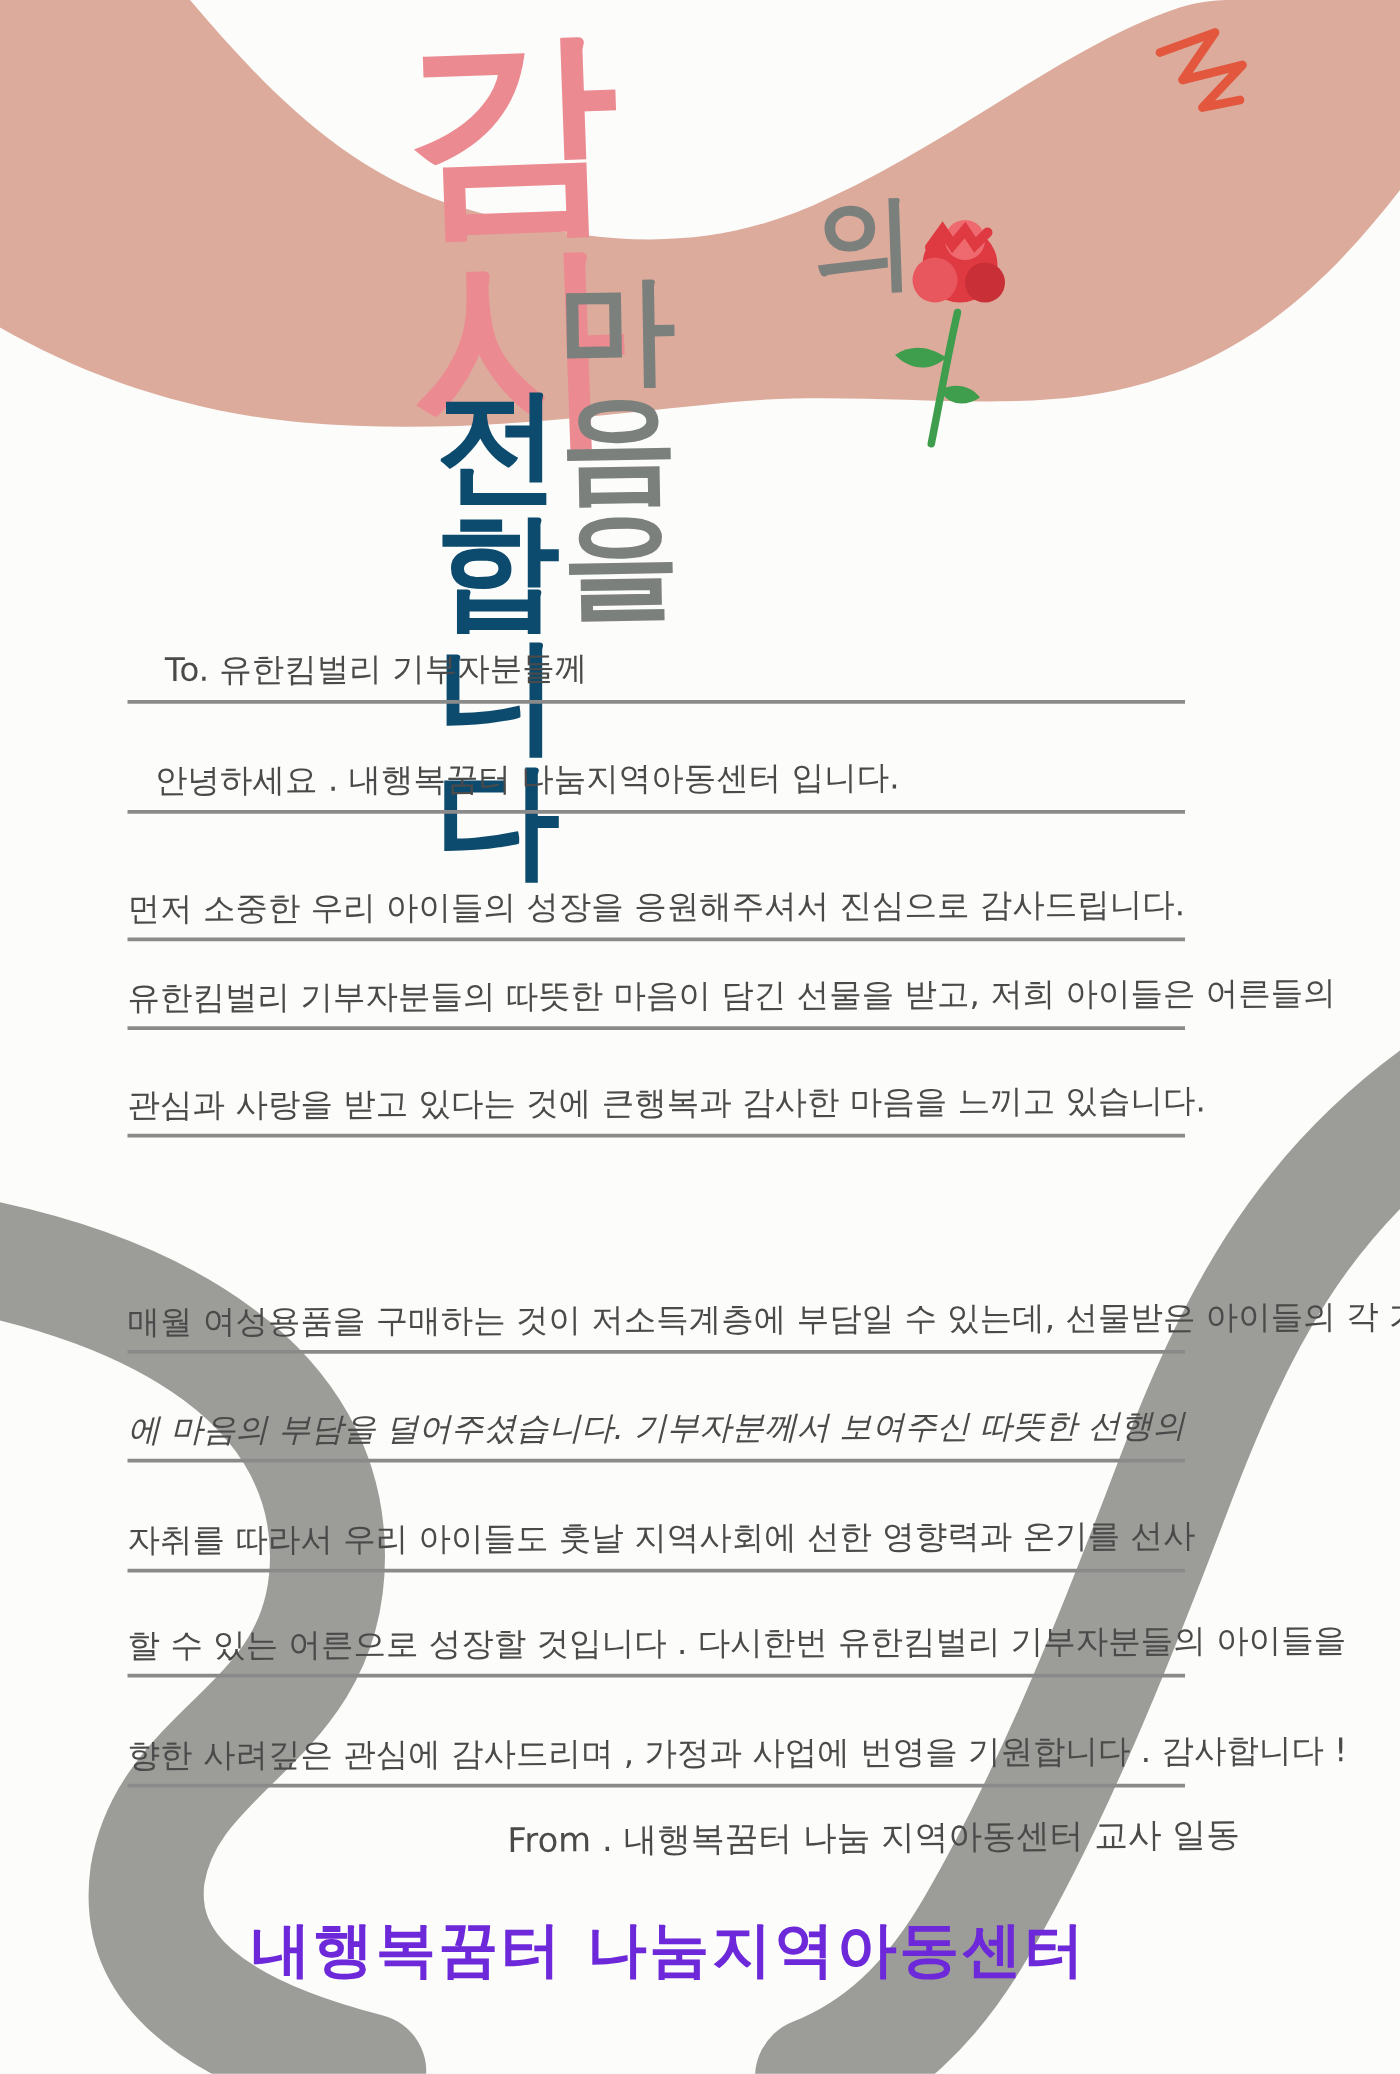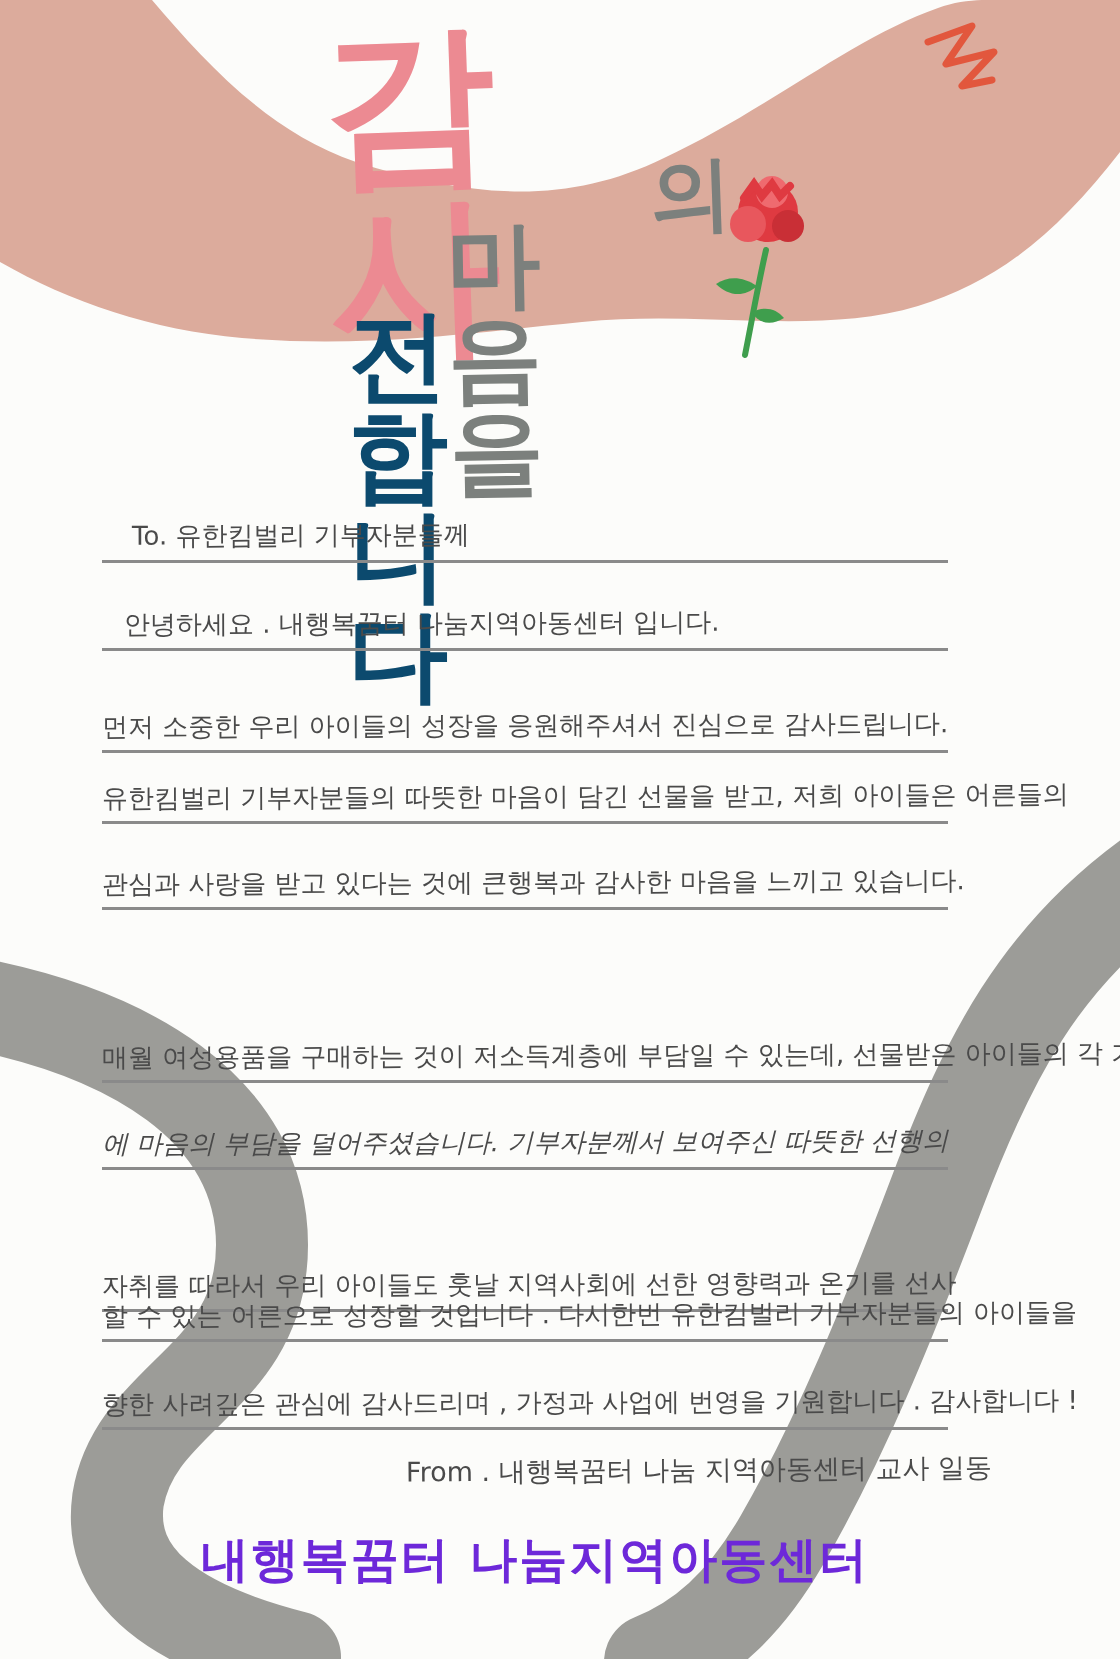--- a/index.html
+++ b/index.html
@@ -53,21 +53,21 @@
   }
   .rule span{display:block;transform:rotate(-0.25deg);}
   .r1{top:507px;padding-left:30px;}
   .r2{top:595px;padding-left:22px;}
   .r3{top:697px;}
   .r4{top:768px;}
   .r5{top:854px;}
   .r6{top:941px;}
   .r7{top:1027px;}
   .r8{top:1114px;font-style:italic;}
-  .r9{top:1256px;}
+  .r9{top:1202px;}
   .r10{top:1286px;}
   .r11{top:1374px;}
 
   .from-line{
     position:absolute;right:128px;top:1452px;z-index:2;
     font-size:27px;color:#4a4a4a;white-space:nowrap;
     transform:rotate(-0.5deg);
   }
 
   .footer-org{

